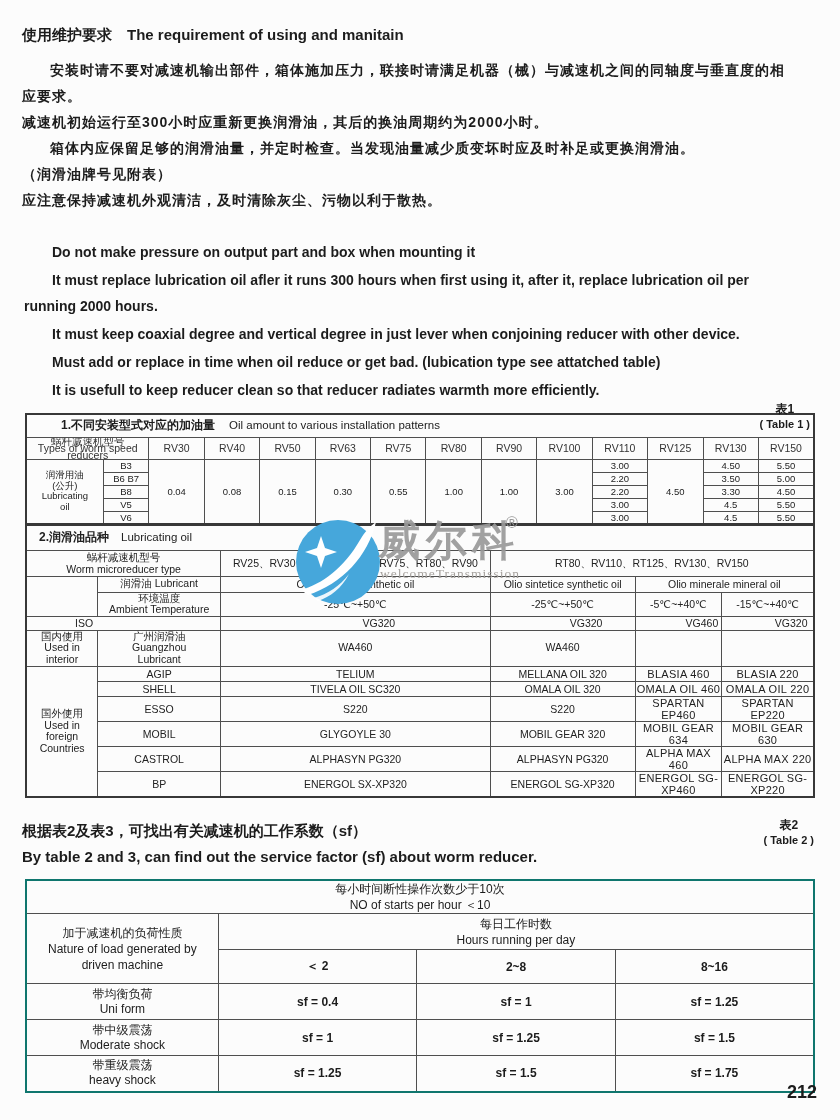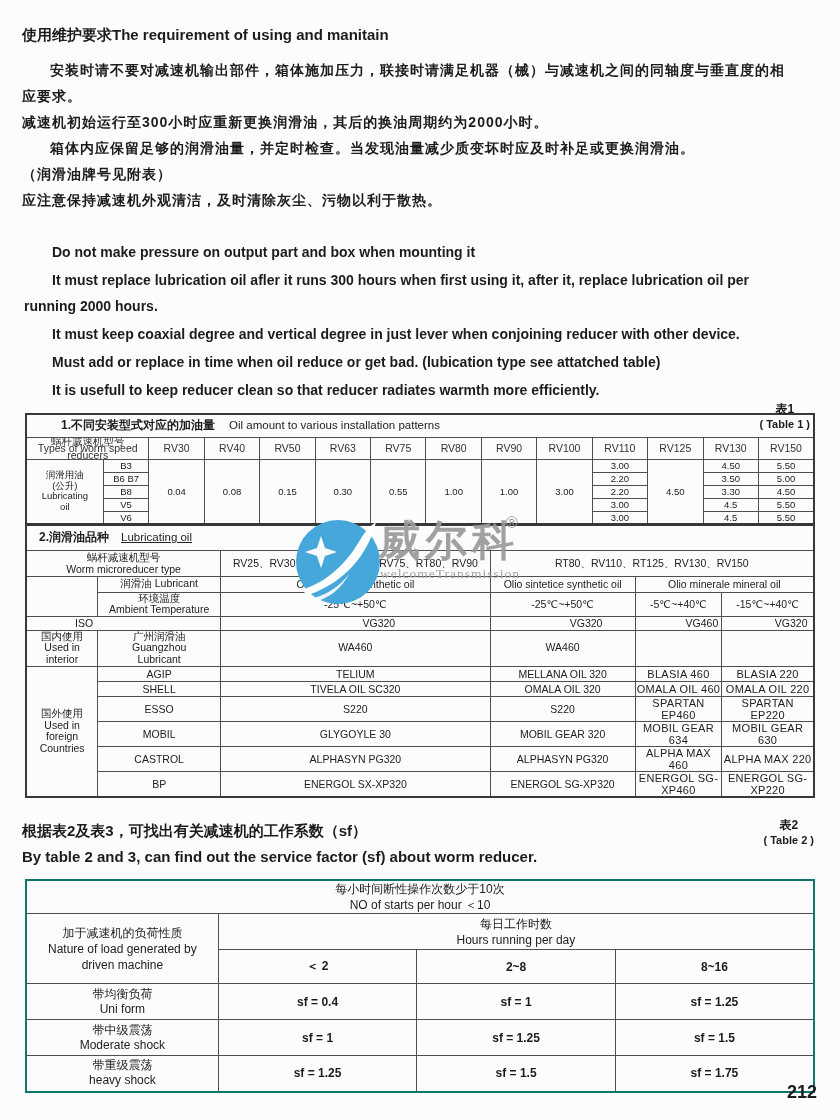--- a/index.html
+++ b/index.html
@@ -4,21 +4,21 @@
 <style>
   * { margin:0; padding:0; box-sizing:border-box; }
   html,body { background:#e8e8e8; }
   .page {
     position:relative; width:840px; height:1120px; margin:0 auto;
     background:#fcfcfc; color:#1c1c1c; overflow:hidden;
     font-family:"Liberation Sans","DejaVu Sans",sans-serif;
   }
   
   .doc-title { margin:26px 0 0 22px; font-size:15px; font-weight:bold; }
-  .doc-title .en { margin-left:0; }
+  .doc-title .en { margin-left:15px; }
   .zh-paras { margin:12px 48px 0 22px; font-size:14px; font-weight:600;
               line-height:26px; letter-spacing:1px; }
   .zh-paras p.indent { text-indent:2em; }
   .en-paras { margin:26px 60px 0 24px; font-size:14px; font-weight:600; line-height:26px; }
   .en-paras p { text-indent:2em; margin-bottom:2px; }
   .table-caption { position:absolute; text-align:center; font-size:12px; line-height:15px; }
   .table-caption .cap-zh { font-weight:bold; }
   .table-caption .cap-en { font-size:11px; font-weight:bold; }
   .caption-1 { top:402px; right:30px; }
   .caption-2 { top:818px; right:26px; }
@@ -39,21 +39,21 @@
   .t1 .title-row .en { margin-left:14px; font-size:11.5px; }
   .t1 .head-row td { height:21px; font-size:10.5px; color:#333; }
   .t1 .corner { font-size:6.5px; line-height:7px; color:#444; }
   .t1 .data-row td { height:13px; font-size:9.5px; color:#222; }
   .t1 .rowlabel { font-size:9.5px; line-height:10.5px; }
   .t1 .subtype { font-size:9px;margin-top:25px; }
 
   
   .t2 .section-row td { height:25px; text-align:left; padding-left:12px; font-size:12px; }
   .t2 .section-row .zh { font-weight:bold; }
-  .t2 .section-row .en { margin-left:12px; font-size:11.5px;text-decoration:underline; }
+  .t2 .section-row .en { margin-left:12px; font-size:11.5px; }
   .t2 td { font-size:10.5px; color:#222; }
   .t2 .models-row td { height:26px; line-height:12px; }
   .t2 .lub-row td { height:16px; }
   .t2 .temp-row td { height:24px; line-height:11px; }
   .t2 .iso-row td { height:14px;padding-left:48px; }
   .t2 .iso-label { text-align:left; padding-left:10px; }
   .t2 .domestic-row td { height:36px; line-height:11.5px; }
   .t2 .foreign-row td { height:15px; }
   .t2 .group-label { line-height:11.5px; }
   .t2 .tiny { font-size:11px; letter-spacing:0.3px; }

